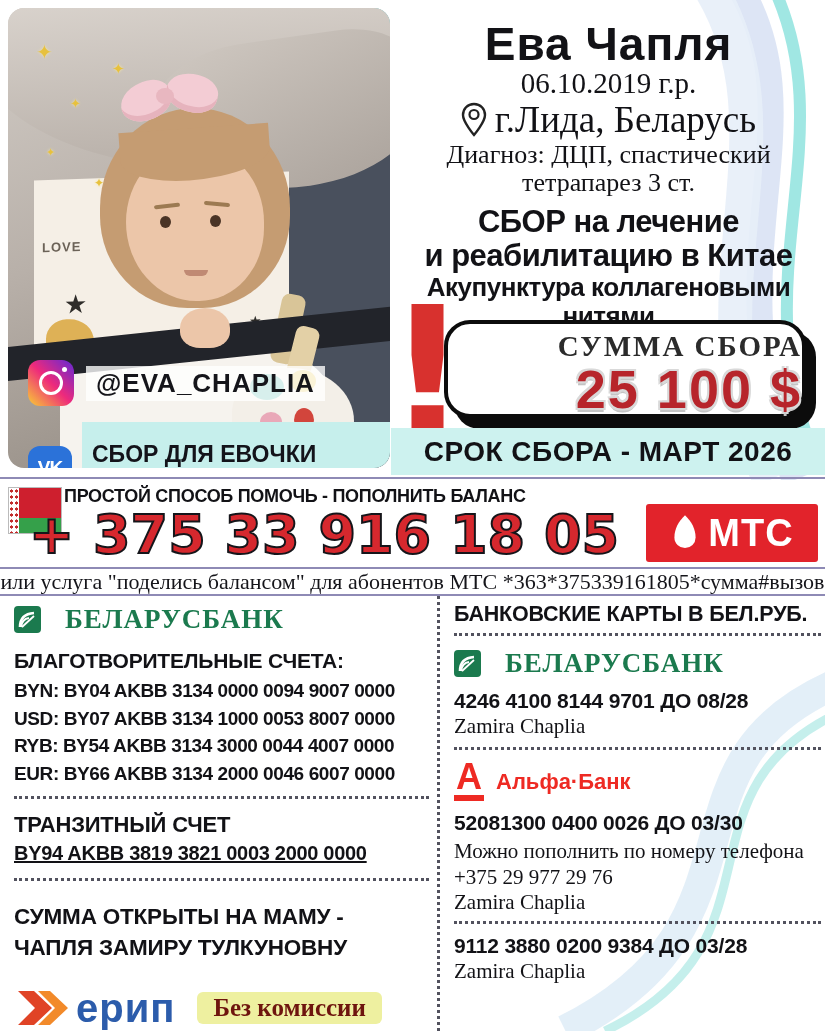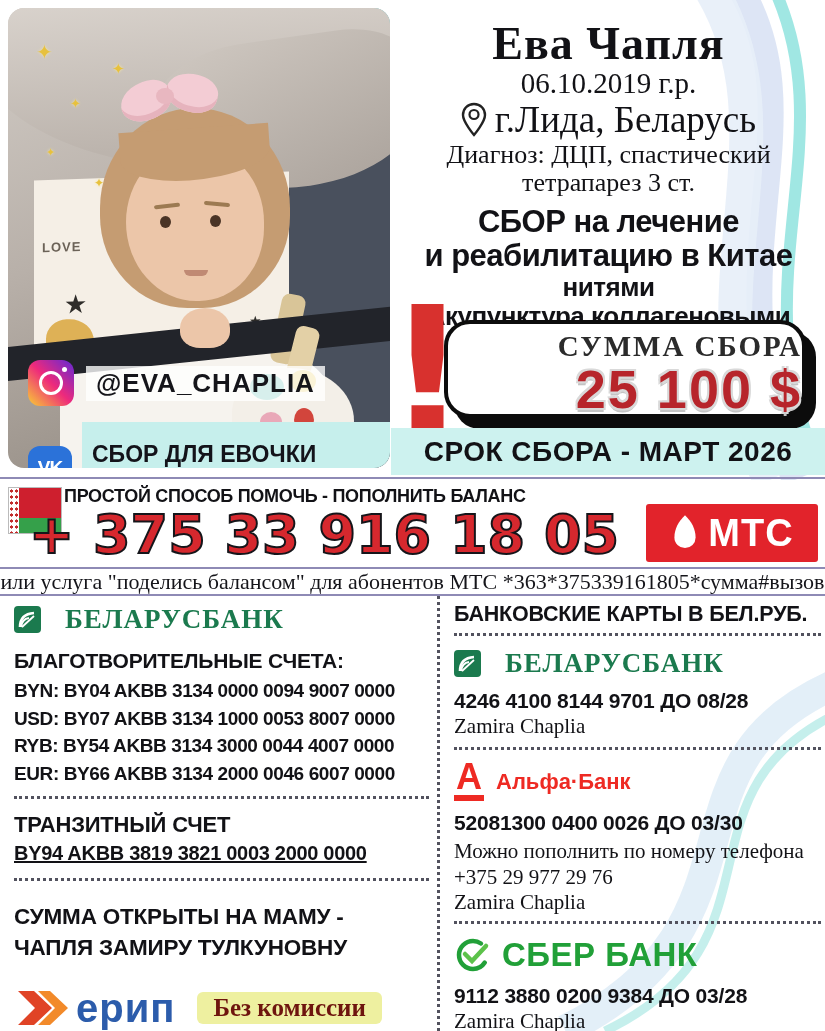--- a/index.html
+++ b/index.html
@@ -58,21 +58,21 @@
   .ig-icon::before{content:"";position:absolute;left:11px;top:11px;width:18px;height:18px;border:3.5px solid #fff;border-radius:50%;}
   .ig-icon::after{content:"";position:absolute;right:7px;top:7px;width:5px;height:5px;background:#fff;border-radius:50%;}
   .ig-label{background:rgba(255,255,255,.78);padding:2px 10px;font-size:26px;font-weight:700;letter-spacing:1px;color:#15151a;}
   .vk-badge{position:absolute;left:20px;top:414px;display:flex;align-items:center;gap:10px;}
   .vk-icon{width:44px;height:44px;border-radius:12px;background:#2b72d9;color:#fff;display:flex;
            align-items:center;justify-content:center;font-weight:700;font-size:19px;letter-spacing:-1px;flex:0 0 auto;}
   .vk-label{background:#c6efec;padding:19px 10px;font-size:23px;font-weight:700;color:#13131a;}
 
   
   .hdr{position:absolute;left:392px;top:0;width:433px;text-align:center;}
-  .hdr-name{font-size:46px;font-weight:700;letter-spacing:1px;margin-top:20px;line-height:48px;font-family:Liberation Serif, serif;}
+  .hdr-name{font-size:46px;font-weight:700;letter-spacing:1px;margin-top:20px;line-height:48px;}
   .hdr-birth{font-family:"Liberation Serif",serif;font-size:29px;line-height:31px;}
   .hdr-loc{display:flex;align-items:center;justify-content:center;gap:8px;line-height:42px;}
   .hdr-loc-text{font-family:"Liberation Serif",serif;font-size:37px;}
   .hdr-diag{font-family:"Liberation Serif",serif;font-size:26px;line-height:28px;}
   .hdr-f12{font-size:31px;font-weight:700;line-height:34px;letter-spacing:-0.5px;}
   .hdr-f34{font-size:26px;font-weight:700;line-height:29px;letter-spacing:-0.5px;}
 
   .exclaim{position:absolute;left:386px;top:300px;font-family:"DejaVu Sans",sans-serif;
            font-size:182px;font-weight:700;color:#d8312e;line-height:0.82;}
   .sum-box{position:absolute;left:444px;top:320px;width:354px;height:90px;background:#fff;
@@ -201,22 +201,22 @@
       <svg width="26" height="36" viewBox="0 0 26 36">
         <path d="M13 2 C6.4 2 2 7 2 13 C2 20 13 33 13 33 C13 33 24 20 24 13 C24 7 19.6 2 13 2 Z" fill="none" stroke="#222" stroke-width="2.4"></path>
         <circle cx="13" cy="12.5" r="4.5" fill="none" stroke="#222" stroke-width="2.2"></circle>
       </svg>
       <span class="hdr-loc-text">г.Лида, Беларусь</span>
     </div>
     <div class="hdr-diag">Диагноз: ДЦП, спастический</div>
     <div class="hdr-diag">тетрапарез 3 ст.</div>
     <div class="hdr-f12" style="margin-top:8px;">СБОР на лечение</div>
     <div class="hdr-f12">и реабилитацию в Китае</div>
+    <div class="hdr-f34">Акупунктура коллагеновыми</div>
     <div class="hdr-f34">нитями</div>
-    <div class="hdr-f34">Акупунктура коллагеновыми</div>
   </div>
 
   <div class="exclaim">!</div>
 
   <div class="sum-box">
     <div class="sum-label">СУММА СБОРА</div>
     <div class="sum-value">25 100 $</div>
   </div>
 
   <div class="deadline">СРОК СБОРА - МАРТ 2026</div>
@@ -291,25 +291,18 @@
     <hr class="dothr" style="margin-top:8px;">
     <div class="alfa-row">
       <span class="alfa-a">А</span>
       <span class="alfa-name">Альфа·Банк</span>
     </div>
     <div class="card-num">52081300 0400 0026 ДО 03/30</div>
     <div class="serif-note">Можно пополнить по номеру телефона</div>
     <div class="serif-note" style="margin-top:2px;">+375 29 977 29 76</div>
     <div class="holder">Zamira Chaplia</div>
     <hr class="dothr" style="margin-top:6px;">
-    <div class="sber-row">
-      <svg width="38" height="38" viewBox="0 0 38 38">
-        <circle cx="19" cy="19" r="14" fill="none" stroke="#21a038" stroke-width="4.5" stroke-dasharray="66 22" stroke-dashoffset="-8" stroke-linecap="round"></circle>
-        <path d="M11 18 L18 25 L32 10" fill="none" stroke="#5cc24a" stroke-width="4.5" stroke-linecap="round"></path>
-      </svg>
-      <span class="sber-name">СБЕР БАНК</span>
-    </div>
     <div class="card-num">9112 3880 0200 9384 ДО 03/28</div>
     <div class="holder">Zamira Chaplia</div>
 
   </div>
 
 </div>
 
 </body></html>

